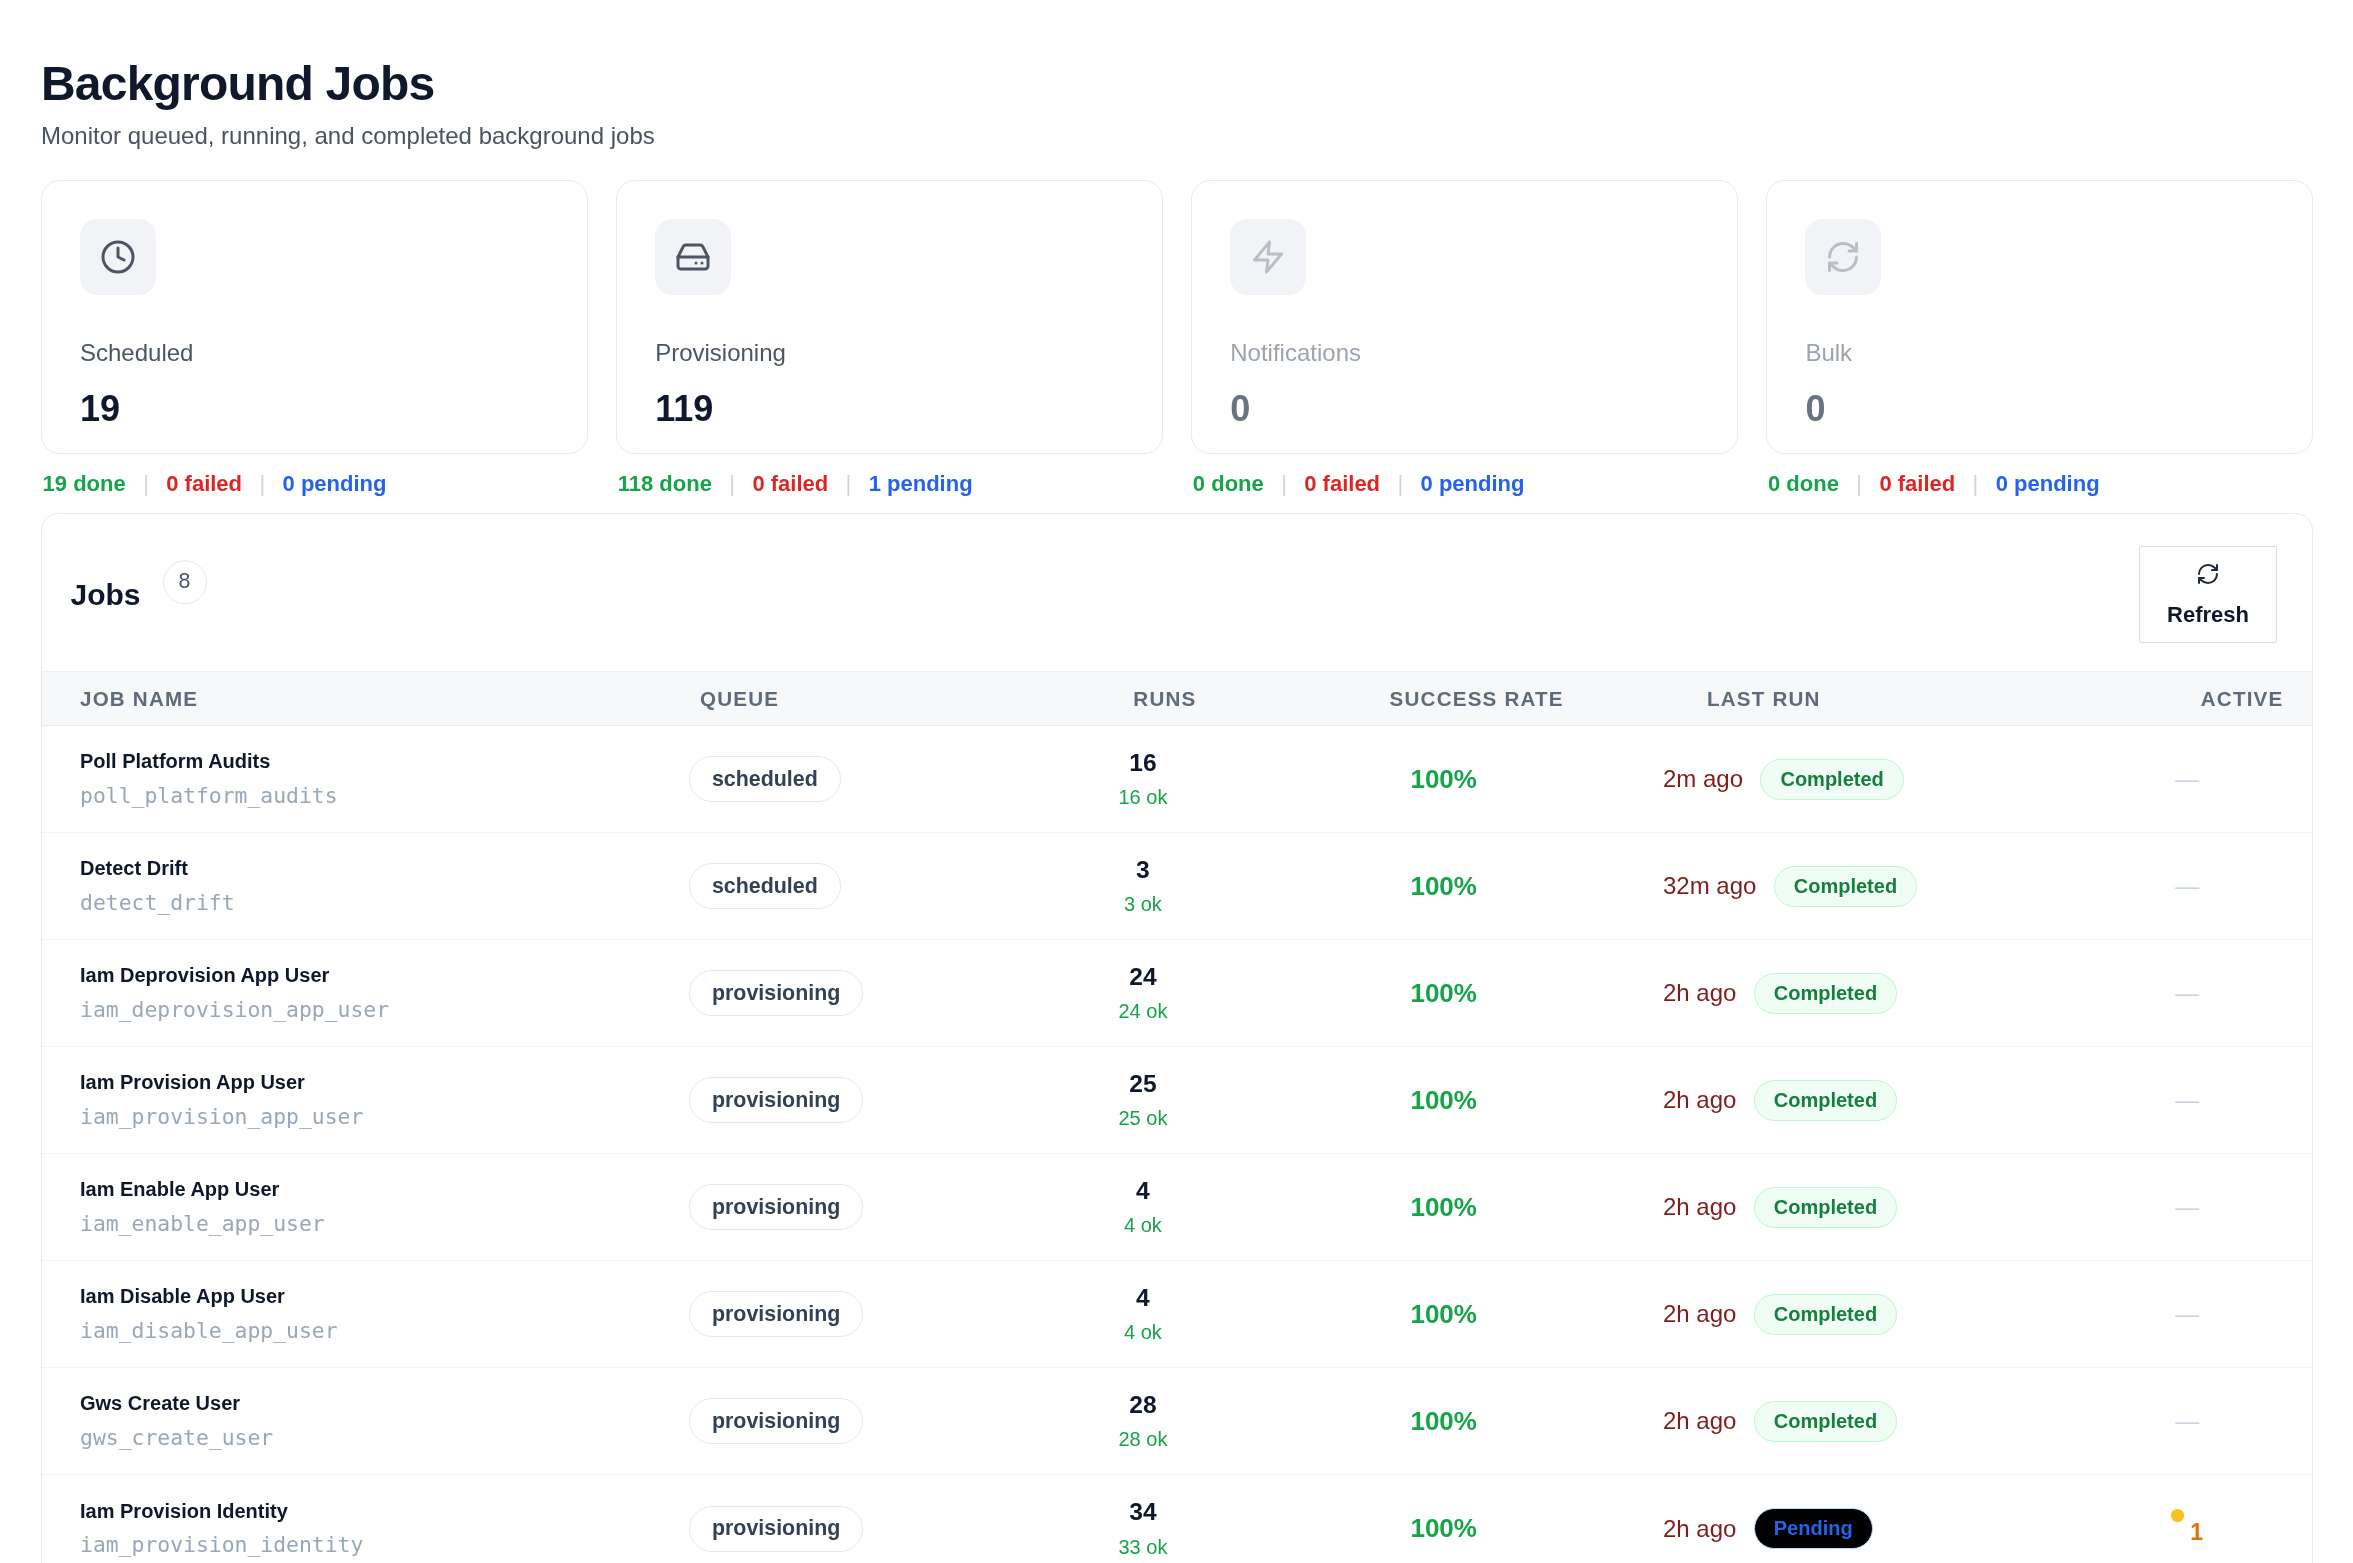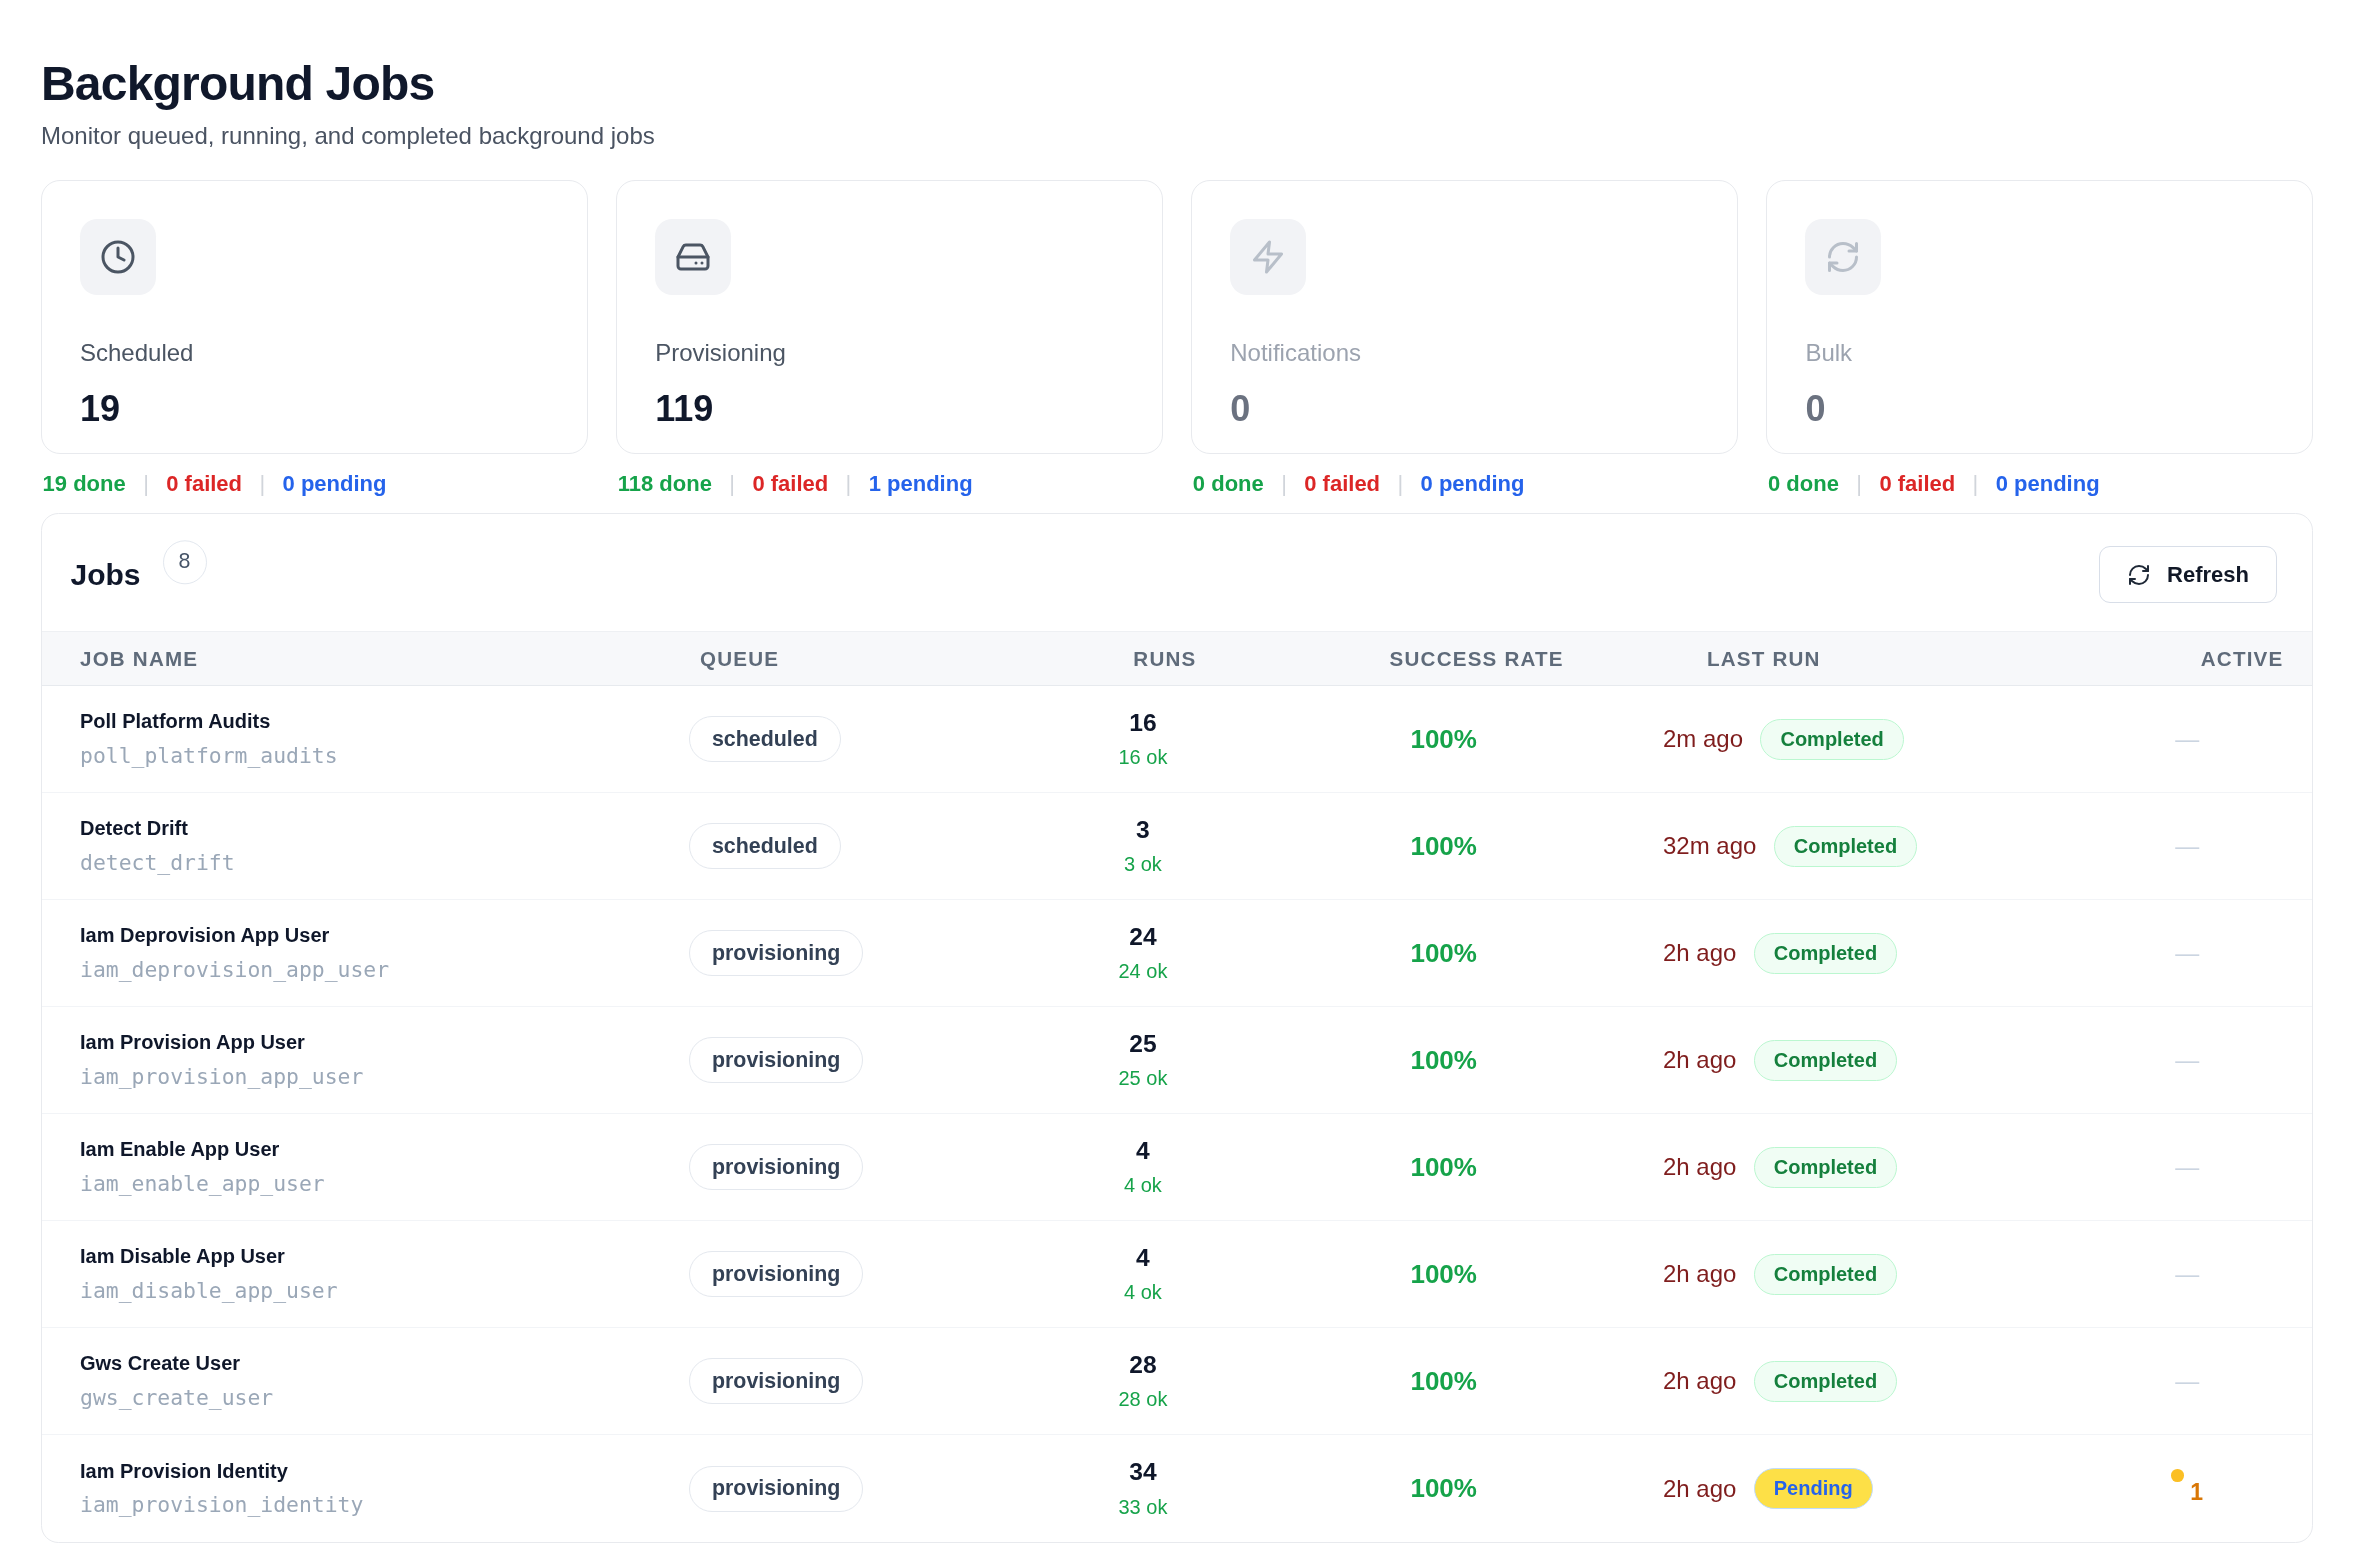--- a/index.html
+++ b/index.html
@@ -32,22 +32,22 @@
 
   
   .panel { margin-top:16px; border:1.6px solid #e8eaee; border-radius:17.4px; background:#fff; overflow:hidden; }
   .panel-head { display:flex; align-items:center; justify-content:space-between; padding:32px 35px 28.5px 28.5px; }
   .panel-title-group { display:flex; align-items:center; }
   .panel-title-group h2 { font-size:30px; font-weight:800; color:#10182b; }
   .count-badge { margin-left:22px; transform:translateY(-12.7px); width:44px; height:44px; border-radius:50%;
     border:1.6px solid #e3e8ef; display:flex; align-items:center; justify-content:center;
     font-size:21.4px; color:#475569; background:#fff; }
   .refresh-btn { display:flex; align-items:center; gap:16px; padding:14.3px 27px;
-    background:#fff; border:1.6px solid #d8dee8; border-radius:11px; cursor:pointer;
-    font-family:inherit; font-size:22px; font-weight:700; color:#111827; }
+    background:#fff; border:1.6px solid #d8dee8; border-radius:2px; cursor:pointer;
+    font-family:inherit; font-size:22px; font-weight:700; color:#111827;flex-direction:column; }
   .refresh-btn svg { width:24px; height:24px; color:#1f2937; }
 
   
   .thead, .trow { display:grid; grid-template-columns:28.5% 15% 10% 16.5% 19% 11%; align-items:center; }
   .thead { background:#f7f8fa; border-top:1.6px solid #eef0f3; border-bottom:1.6px solid #e7eaee;
     padding:14.3px 0;gap:11px; }
   .th { font-size:20.6px; font-weight:700; color:#5f6b7a; letter-spacing:1.2px; }
   .c-name  { padding-left:38px; text-align:left; }
   .c-queue { text-align:left; }
   .c-runs  { text-align:center; }
@@ -62,21 +62,21 @@
     font-family:"DejaVu Sans Mono","Liberation Mono",monospace; }
   .queue-pill { display:inline-block; padding:9.5px 22px; border:1.6px solid #e4e8ee; border-radius:792px;
     font-size:21.4px; font-weight:700; color:#334155; background:#fff; }
   .runs-num { font-size:24.6px; font-weight:800; color:#0f172a; }
   .runs-ok  { margin-top:9.5px; font-size:20px; color:#16a34a; }
   .rate-val { font-size:26px; font-weight:800; color:#16a34a; }
   .last-cell { display:flex; align-items:center; gap:17.4px; }
   .last-time { font-size:24px; color:#7f1d1d; white-space:nowrap; }
   .status-badge { display:inline-block; padding:8px 19px; border-radius:792px; font-size:20px; font-weight:700; }
   .status-badge.completed { background:#f0fdf4; border:1.6px solid #bbf7d0; color:#15803d; }
-  .status-badge.pending   { background:#fde047; border:1.6px solid #bfdbfe; color:#2563eb;text-align:center; }
+  .status-badge.pending   { background:#000000; border:1.6px solid #bfdbfe; color:#2563eb;text-align:center; }
   .active-dash { font-size:24px; color:#cbd5e1; }
   .active-count { display:inline-flex; align-items:flex-start; }
   .active-dot { width:12.7px; height:12.7px; border-radius:50%; background:#fbbf24; margin-right:6.3px; margin-top:-9.5px; }
   .active-num { font-size:23px; font-weight:700; color:#d97706; }
 </style>
 </head>
 <body>
 
 <main class="page">
 

